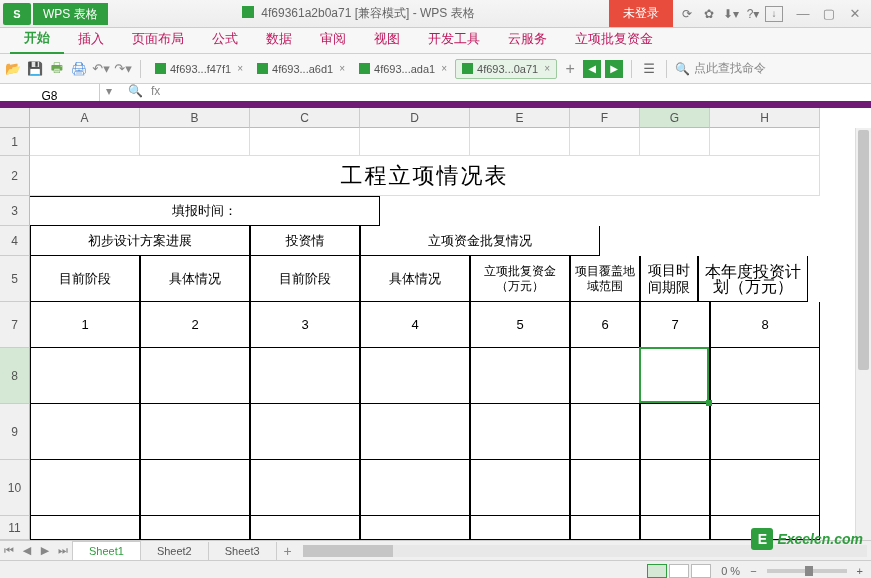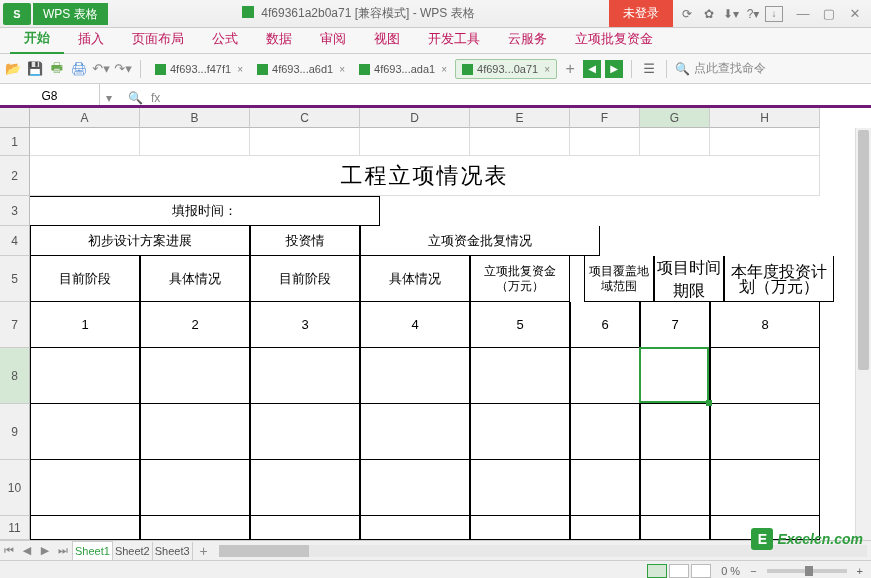--- a/index.html
+++ b/index.html
@@ -18,30 +18,30 @@
     
     
     .menubar { height: 26px; background: #f7f7f7; display: flex; align-items: end; padding-left: 10px; border-bottom: 1px solid #d0d0d0; }
     .menu-tab { padding: 5px 14px; color: #be185d; font-size: 13px; cursor: pointer; }
     .menu-tab.active { color: #2e9e3e; font-weight: bold; border-bottom: 2px solid #2e9e3e; margin-bottom: -1px; }
     
     
     .toolbar-row { height: 30px; background: #f7f7f7; display: flex; align-items: center; padding: 0 4px; border-bottom: 1px solid #d0d0d0; gap: 4px; }
     .tb-icon { width: 18px; height: 18px; display: flex; align-items: center; justify-content: center; font-size: 13px; cursor: pointer; }
     .tb-sep { width: 1px; height: 18px; background: #ccc; margin: 0 4px; }
-    .doc-tab { display: flex; align-items: flex-end; padding: 3px 6px; color: #555; font-size: 11px; gap: 4px; cursor: pointer; }
+    .doc-tab { display: flex; align-items: flex-start; padding: 3px 6px; color: #555; font-size: 11px; gap: 4px; cursor: pointer; }
     .doc-tab.active { background: #e8f3e8; border: 1px solid #9fcaa0; border-radius: 2px; }
     .doc-tab .doc-icon { width: 11px; height: 11px; background: #2e9e3e; }
     .doc-tab .close-x { color: #888; font-size: 10px; margin-left: 2px; }
     .tab-nav-btn { width: 18px; height: 18px; background: #2e9e3e; color: #fff; display: flex; align-items: center; justify-content: center; font-size: 10px; cursor: pointer; }
     .spacer { flex: 1; }
     .search-cmd { color: #888; font-size: 12px; display: flex; align-items: center; gap: 4px; }
     
     
-    .formula-row { height: 24px; display: flex; align-items: flex-end; border-bottom: 3px solid #701a75; background: #fff; }
+    .formula-row { height: 24px; display: flex; align-items: flex-start; border-bottom: 7px solid #701a75; background: #fff; }
     .namebox { width: 100px; border-right: 1px solid #ccc; padding: 0 8px; text-align: center; font-size: 12px; height: 100%; line-height: 24px; }
     .drop-arrow { width: 18px; text-align: center; color: #888; }
     .fx-icons { display: flex; align-items: center; gap: 8px; padding: 0 10px; color: #888; }
     .formula-input { flex: 1; border: none; outline: none; padding: 0 6px; font-size: 12px; height: 100%; }
     
     
     .sheet-area { position: relative; height: 432px; background: #fff; display: flex; }
     .corner { width: 30px; height: 20px; background: #eee; border-right: 1px solid #bbb; border-bottom: 1px solid #bbb; }
     .col-headers { display: flex; height: 20px; }
     .ch { background: #f0f0f0; border-right: 1px solid #ccc; border-bottom: 1px solid #bbb; text-align: center; line-height: 20px; font-size: 12px; color: #555; }
@@ -56,21 +56,21 @@
     .cell.tbl { border-left: 1px solid #000; }
     .title-cell { font-size: 22px; font-family: "SimSun"; letter-spacing: 2px; }
     .active-cell { position: absolute; border: 2px solid #2e9e3e; pointer-events: none; }
     .active-handle { position: absolute; width: 6px; height: 6px; background: #2e9e3e; }
     .vscroll { position: absolute; right: 0; top: 20px; bottom: 0; width: 16px; background: #f0f0f0; border-left: 1px solid #ddd; }
     .vthumb { position: absolute; left: 2px; right: 2px; top: 2px; height: 240px; background: #c5c5c5; border-radius: 2px; }
     
     
     .sheet-tabs { height: 20px; background: #f0f0f0; display: flex; align-items: center; border-top: 1px solid #ccc; font-size: 11px; }
     .nav-arrow { width: 18px; text-align: center; color: #888; cursor: pointer; }
-    .st-tab { padding: 3px 2px; border-right: 1px solid #ccc; cursor: pointer; color: #555; }
+    .st-tab { padding: 3px 16px; border-right: 1px solid #ccc; cursor: pointer; color: #555; }
     .st-tab.active { background: #fff; border-top: 1px solid #ccc; border-left: 1px solid #ccc; margin-top: -1px; color: #2e9e3e; }
     .add-st { width: 22px; text-align: center; color: #888; cursor: pointer; font-size: 14px; }
     .hscroll { flex: 1; margin: 0 4px; height: 12px; background: #e8e8e8; position: relative; }
     .hthumb { position: absolute; left: 0; width: 90px; top: 0; bottom: 0; background: #c5c5c5; }
     
     
     .statusbar { height: 20px; background: #f0f0f0; border-top: 1px solid #ccc; display: flex; align-items: center; padding: 0 8px; gap: 10px; font-size: 11px; color: #666; }
     .view-btns { display: flex; gap: 2px; }
     .vb { width: 20px; height: 14px; border: 1px solid #bbb; background: #fff; }
     .vb.active { background: #d5e8d5; border-color: #2e9e3e; }
@@ -219,22 +219,22 @@
           <div class="cell tb" style="width: 220px;">初步设计方案进展</div>
           <div class="cell tb" style="width: 110px;">投资情</div>
           <div class="cell tb" style="width: 240px;">立项资金批复情况</div>
         </div>
         <div class="gridrow" style="height: 46px;">
           <div class="cell tb tbl" style="width: 110px;">目前阶段</div>
           <div class="cell tb" style="width: 110px;">具体情况</div>
           <div class="cell tb" style="width: 110px;">目前阶段</div>
           <div class="cell tb" style="width: 110px;">具体情况</div>
           <div class="cell tb" style="width: 100px; font-size: 12px; line-height: 15px; padding: 2px;">立项批复资金（万元）</div>
-          <div class="cell tb" style="width: 70px; font-size: 12px; line-height: 15px; padding: 2px; margin-left: 14px;">项目覆盖地域范围</div>
-          <div class="cell tb" style="width: 70px; font-size: 16px; line-height: 23px; padding: 2px;">项目时间期限</div>
+          <div class="cell tb" style="width: 70px; font-size: 12px; line-height: 15px; padding: 2px;">项目覆盖地域范围</div>
+          <div class="cell tb" style="width: 58px; font-size: 14px; line-height: 17px; padding: 2px;">项目时间期限</div>
           <div class="cell tb" style="width: 110px; font-size: 16px; line-height: 15px; padding: 2px;">本年度投资计划（万元）</div>
         </div>
         <div class="gridrow" style="height: 46px;">
           <div class="cell tb tbl" style="width: 110px;">1</div>
           <div class="cell tb" style="width: 110px;">2</div>
           <div class="cell tb" style="width: 110px;">3</div>
           <div class="cell tb" style="width: 110px;">4</div>
           <div class="cell tb" style="width: 100px;">5</div>
           <div class="cell tb" style="width: 70px;">6</div>
           <div class="cell tb" style="width: 70px;">7</div>

